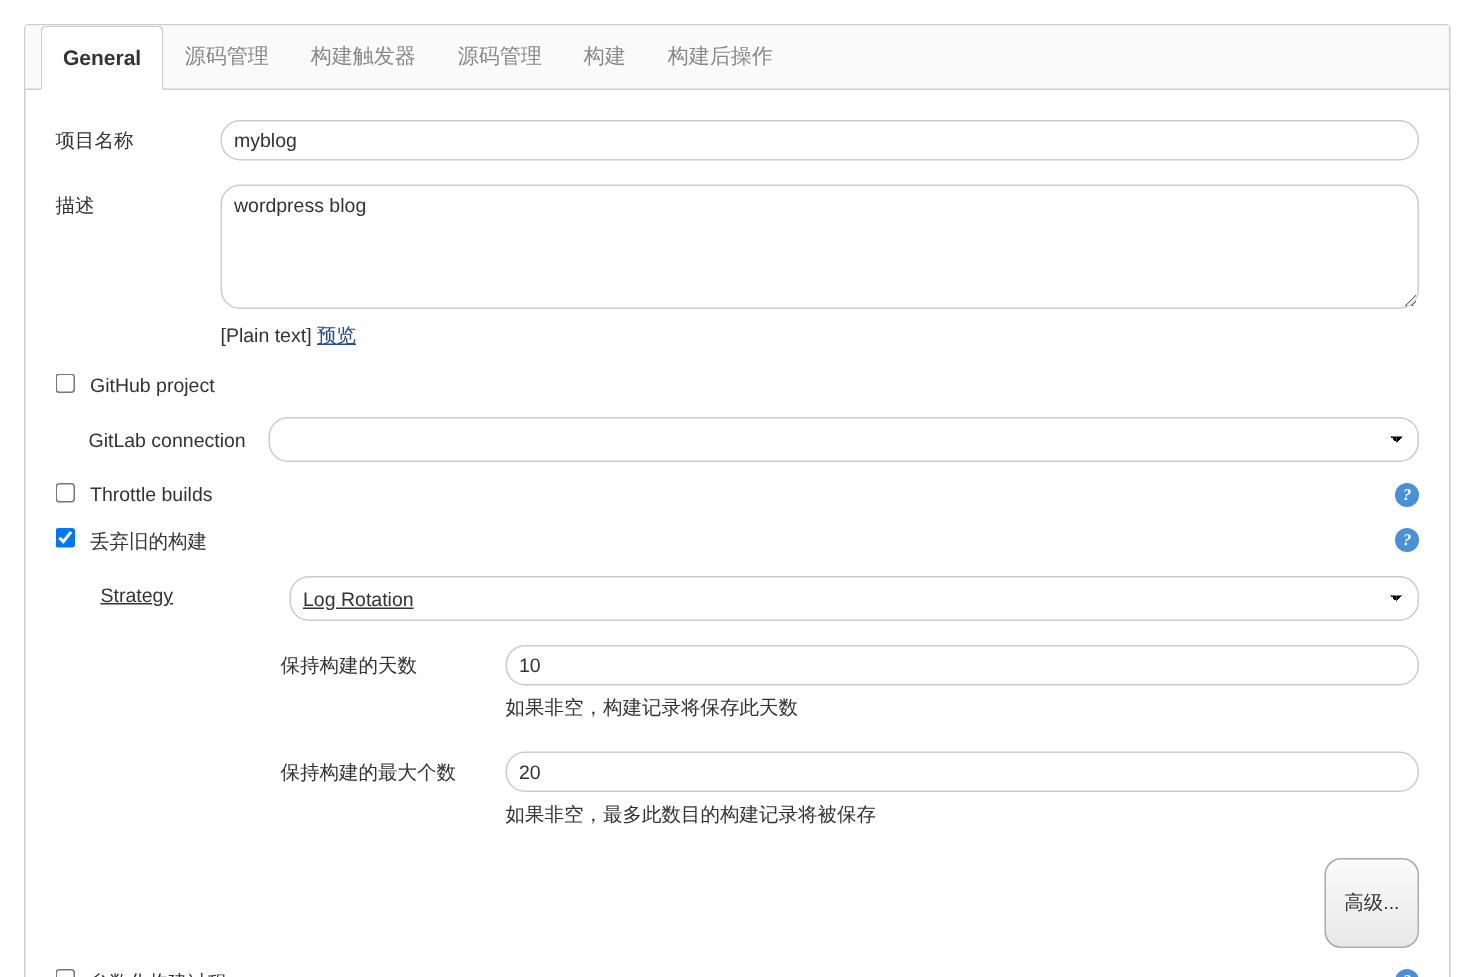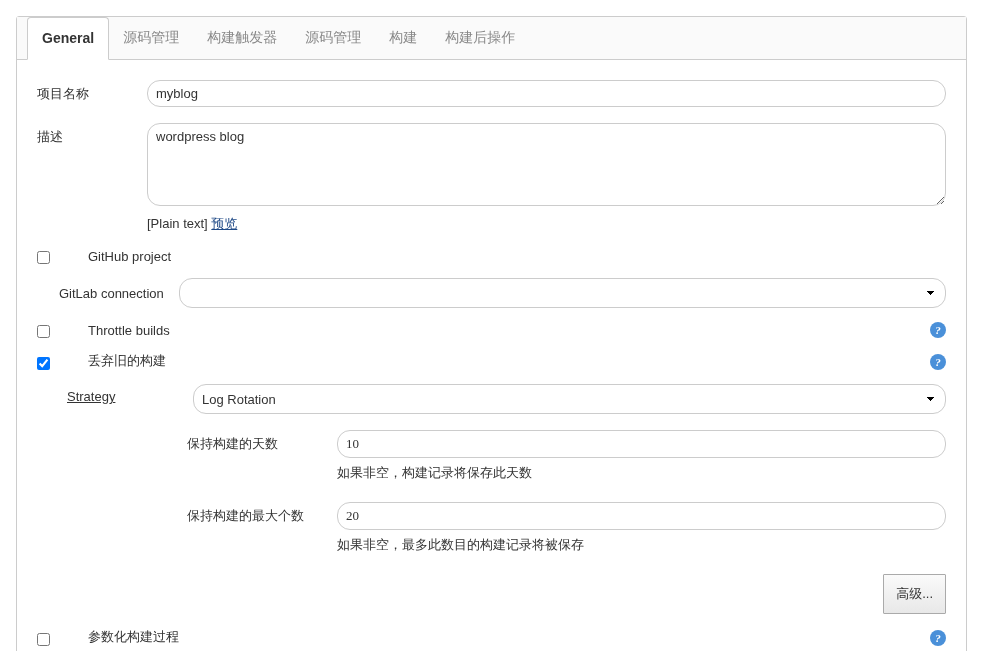--- a/index.html
+++ b/index.html
@@ -72,32 +72,32 @@
     select {
       height: 30px;
       background: #fff;
       appearance: none;
       -webkit-appearance: none;
       background-image: linear-gradient(45deg, transparent 50%, #000 50%), linear-gradient(135deg, #000 50%, transparent 50%);
       background-position: calc(100% - 14px) 12px, calc(100% - 10px) 12px;
       background-size: 4px 4px, 4px 4px;
       background-repeat: no-repeat;
       padding-right: 16px;
+      text-decoration: underline;
     }
     .desc-helper {
       margin-top: 6px;
       color: #333;
     }
     .desc-helper a { color: #204a87; text-decoration: underline; }
     .check-row {
       display: flex;
-      align-items: flex-end;
+      align-items: flex-start;
       margin-bottom: 14px;
       position: relative;
-      gap: 28px;
     }
     .check-row input[type="checkbox"] {
       margin-right: 10px;
       width: 13px; height: 13px;
     }
     .check-row .label { flex: 1; }
     .help-icon {
       width: 16px; height: 16px;
       border-radius: 50%;
       background: #4a90d9;
@@ -144,22 +144,22 @@
     }
     .advanced-row {
       display: flex;
       justify-content: flex-end;
       margin-top: 8px;
       margin-bottom: 14px;
     }
     .btn-advanced {
       border: 1px solid #aaa;
       background: linear-gradient(#fafafa,#e8e8e8);
-      padding: 10px 12px;
-      border-radius: 1px;
+      padding: 20px 12px;
+      border-radius: 11px;
       cursor: pointer;
       font-size: 13px;
       color: #333;
     }
   </style>
 </head>
 <body>
 
 <div class="config-panel">
   <div class="tabbar">
@@ -217,21 +217,21 @@
     <div class="form-row">
       <div class="form-label indent1">Strategy</div>
       <div class="form-control">
         <select>
           <option>Log Rotation</option>
         </select>
       </div>
     </div>
 
     <div class="indented-block">
-      <div style="margin-left:20px;font-family:Liberation Serif, serif;">
+      <div style="margin-left:20px;">
         <div class="subfield-row">
           <div class="subfield-label">保持构建的天数</div>
           <div class="subfield-input">
             <input type="text" value="10" style="">
           </div>
         </div>
         <div class="subfield-help">如果非空，构建记录将保存此天数</div>
 
         <div class="subfield-row">
           <div class="subfield-label">保持构建的最大个数</div>

